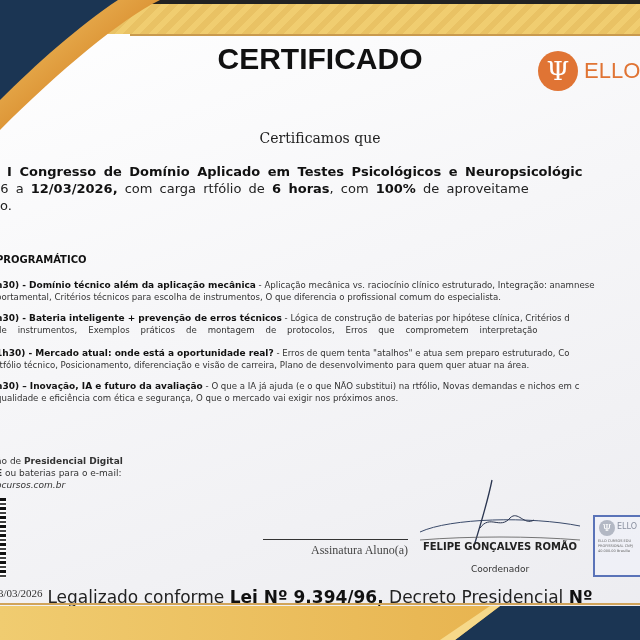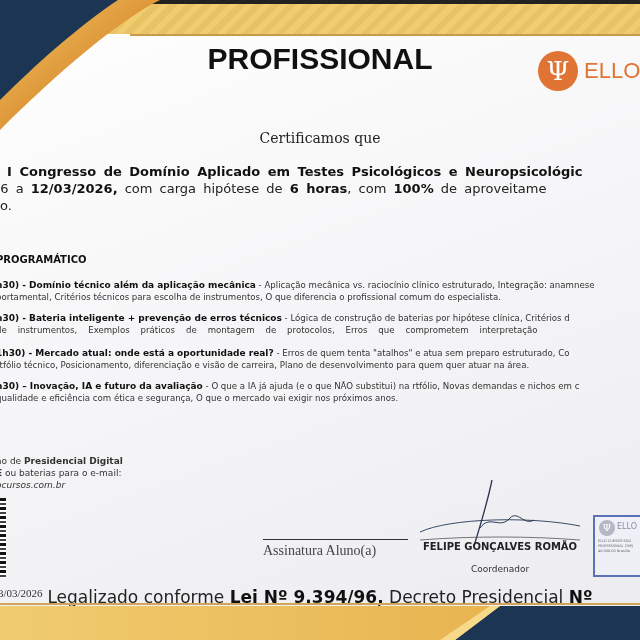--- a/index.html
+++ b/index.html
@@ -54,22 +54,22 @@
   .module b { color: #111; font-size: 9px; }
   .m1 { top: 279px; } .m2 { top: 312px; } .m3 { top: 347px; } .m4 { top: 380px; }
 
   .auth { position: absolute; left: -4px; top: 455px; font-size: 9px; line-height: 12px; color: #333; }
   .auth i { font-style: italic; }
   .qr { position: absolute; left: 0; top: 498px; width: 6px; height: 80px;
         background: repeating-linear-gradient(180deg, #111 0 3px, #fff 3px 5px, #444 5px 7px, #fff 7px 9px); }
   .issue-date { position: absolute; left: -2px; top: 587px; font-family: "Liberation Serif", serif; font-size: 11px; color: #333; }
 
   .sig-line-student { position: absolute; left: 263px; top: 539px; width: 145px; height: 1px; background: #333; }
-  .sig-label-student { position: absolute; left: 263px; top: 543px; width: 145px; text-align: left;
-    font-family: "Liberation Serif", serif; font-size: 14px; color: #444; }
+  .sig-label-student { position: absolute; left: 263px; top: 543px; width: 145px; text-align: right;
+    font-family: "Liberation Serif", serif; font-size: 12px; color: #444; }
   .coord-svg { position: absolute; left: 410px; top: 470px; width: 180px; height: 80px; }
   .coord-name { position: absolute; left: 420px; top: 541px; width: 160px; text-align: center;
     font-weight: bold; font-size: 10px; color: #222; }
   .coord-role { position: absolute; left: 420px; top: 564px; width: 160px; text-align: center; font-size: 9px; color: #333; }
   .stamp { position: absolute; left: 593px; top: 515px; width: 50px; height: 62px;
     border: 2px solid #5a73b8; border-right: none; background: rgba(240,242,250,0.6); }
   .stamp-psi { position: absolute; left: 4px; top: 3px; width: 16px; height: 16px; border-radius: 50%;
     background: #b3b8c4; color: #fff; font-size: 10px; text-align: center; line-height: 16px; font-family: "DejaVu Serif", serif; }
   .stamp-brand { position: absolute; left: 22px; top: 5px; font-size: 8px; color: #8a90a0; }
   .stamp-text { position: absolute; left: 3px; top: 22px; width: 46px; font-size: 3.5px; line-height: 5px; color: #666; }
@@ -92,30 +92,30 @@
       <linearGradient id="g1" x1="0" y1="0" x2="1" y2="1">
         <stop offset="0" stop-color="#f3c76a"></stop>
           <stop offset="0.6" stop-color="#d98d2e"></stop>
           <stop offset="1" stop-color="#c9781f"></stop>
       </linearGradient>
     </defs>
     <path d="M0 0 H160 C120 20 60 70 0 130 Z" fill="url(#g1)"></path>
     <path d="M0 0 H118 C80 25 35 65 0 100 Z" fill="#1b3553"></path>
   </svg>
 
-  <div class="title">PROFISSIONAL</div>
+  <div class="title">CERTIFICADO</div>
   <div class="logo">
     <div class="logo-circle">Ψ</div>
     <div class="logo-text">ELLOC</div>
   </div>
   <div class="subtitle">Certificamos que</div>
 
   <div class="body-text">
     <div><span>o </span><b>I Congresso de Domínio Aplicado em Testes Psicológicos e Neuropsicológic</b></div>
-    <div><span>26 a </span><b>12/03/2026,</b><span> com carga hipótese de </span><b>6 horas</b><span>, com </span><b>100%</b><span> de aproveitame</span></div>
+    <div><span>26 a </span><b>12/03/2026,</b><span> com carga rtfólio de </span><b>6 horas</b><span>, com </span><b>100%</b><span> de aproveitame</span></div>
     <div>ão.</div>
   </div>
 
   <div class="prog-heading">PROGRAMÁTICO</div>
 
   <div class="module m1">
     <div><b>h30) - Domínio técnico além da aplicação mecânica</b><span> - Aplicação mecânica vs. raciocínio clínico estruturado, Integração: anamnese</span></div>
     <div>portamental, Critérios técnicos para escolha de instrumentos, O que diferencia o profissional comum do especialista.</div>
   </div>
   <div class="module m2">

